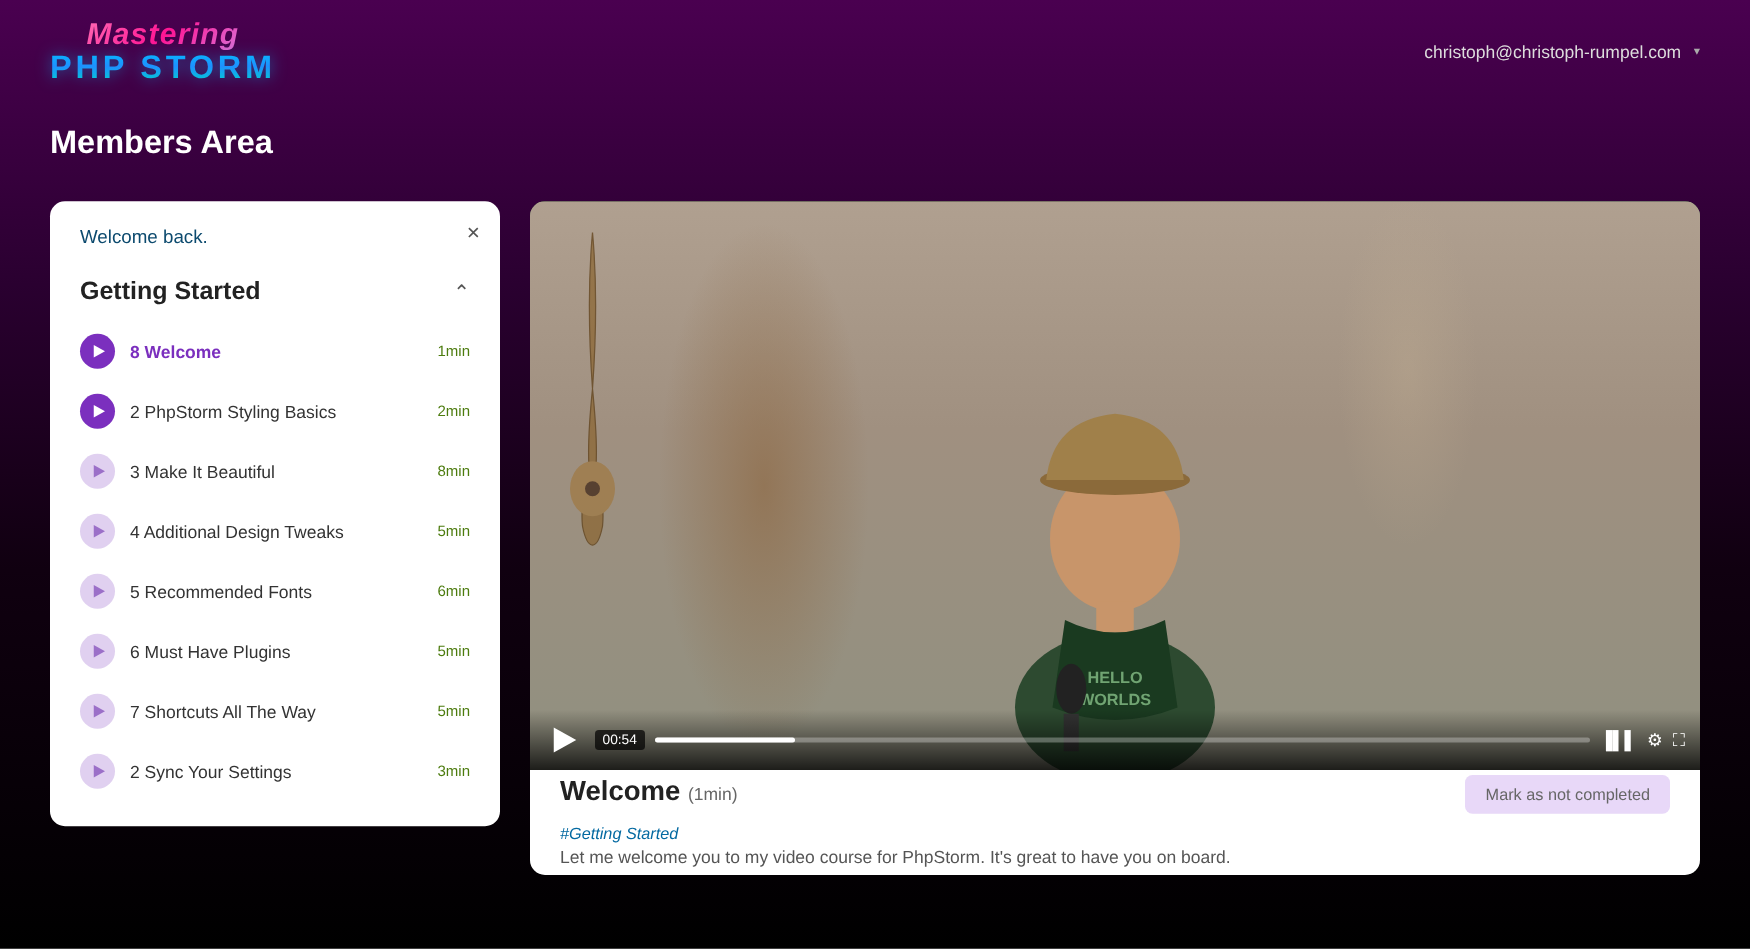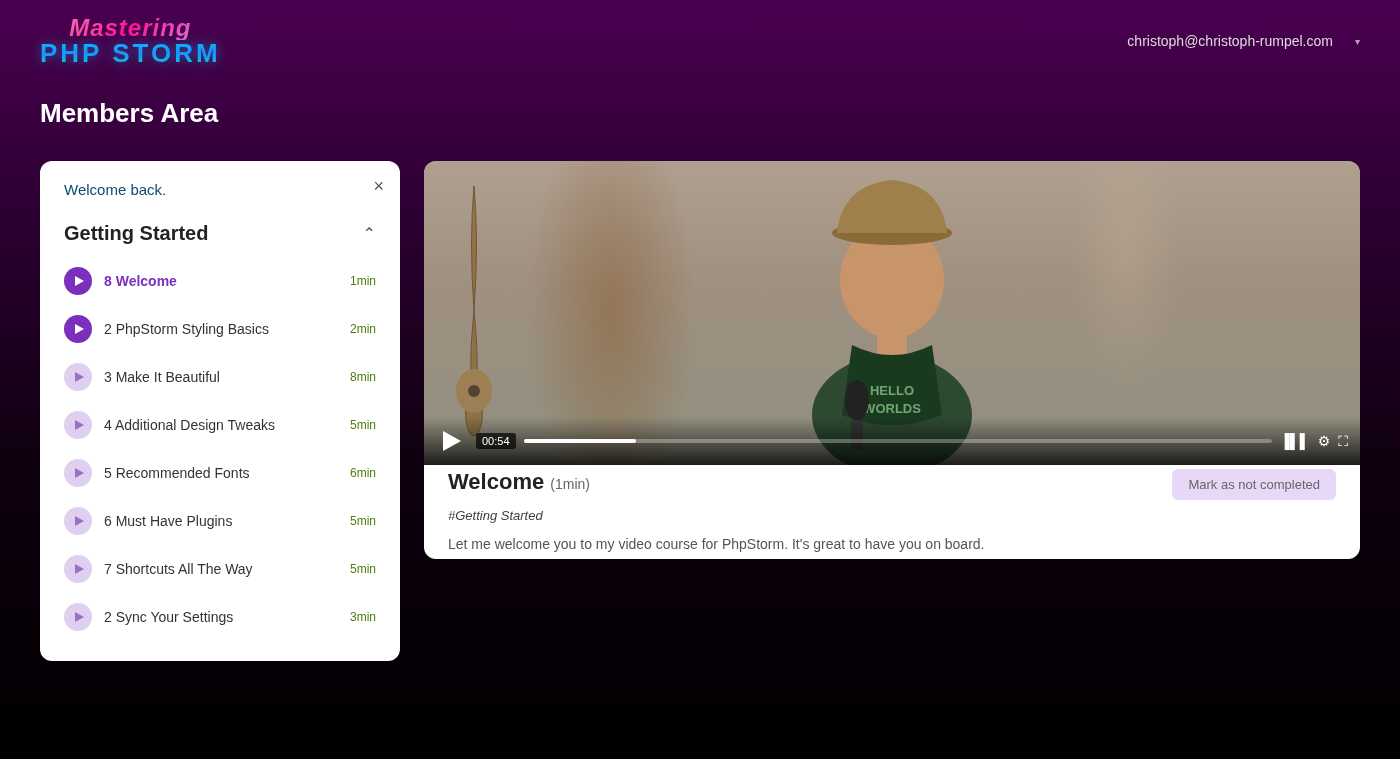--- a/index.html
+++ b/index.html
@@ -42,21 +42,21 @@
       background: linear-gradient(180deg, #00bfff, #1e90ff, #00ced1);
       -webkit-background-clip: text;
       -webkit-text-fill-color: transparent;
       background-clip: text;
       text-shadow: none;
       filter: drop-shadow(0 0 6px rgba(0,191,255,0.5));
     }
     .user-menu {
       display: flex;
       align-items: center;
-      gap: 22px;
+      gap: 10px;
       color: #ddd;
       font-size: 14px;
       cursor: pointer;
     }
     .user-menu .chevron {
       font-size: 10px;
       color: #aaa;
     }
 
     
@@ -178,21 +178,21 @@
       flex: 1;
       border-radius: 12px;
       overflow: hidden;
       background: #1a1a1a;
       display: flex;
       flex-direction: column;
     }
     .video-container {
       position: relative;
       width: 100%;
-      height: 304px;
+      height: 455px;
       background: #2a2a2a;
       overflow: hidden;
     }
     
     .video-bg {
       width: 100%;
       height: 100%;
       background: linear-gradient(135deg, #8b8b7a 0%, #6b7a5a 20%, #c8b89a 40%, #9aada0 60%, #7a8a6a 80%, #5a5a4a 100%);
       position: relative;
     }
@@ -293,24 +293,24 @@
       background: #e8d8f8;
       border: none;
       border-radius: 6px;
       padding: 8px 16px;
       font-size: 13px;
       color: #666;
       cursor: pointer;
       white-space: nowrap;
     }
     .video-tag {
-      color: #404040;
+      color: #0369a1;
       font-size: 13px;
       font-style: italic;
-      margin-bottom: 10px;
+      margin-bottom: 0;
     }
     .video-description {
       font-size: 14px;
       color: #555;
       line-height: 1.6;
     }
   </style>
 </head>
 <body>
 

